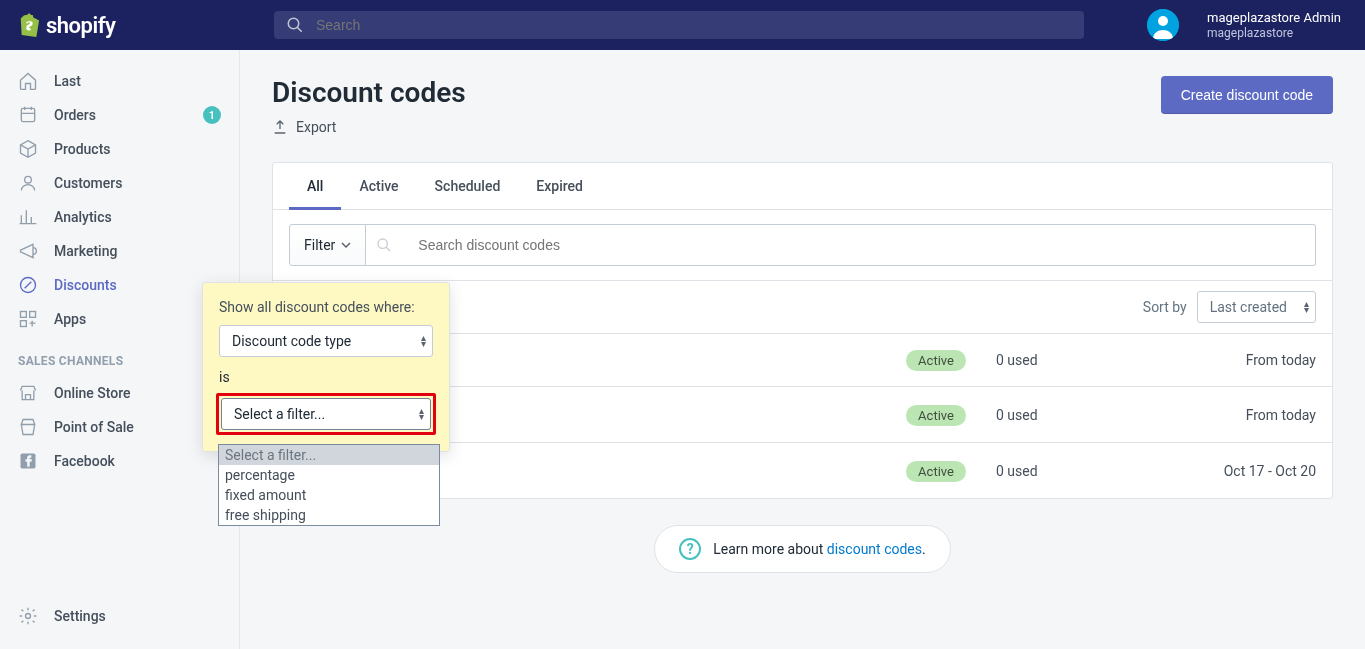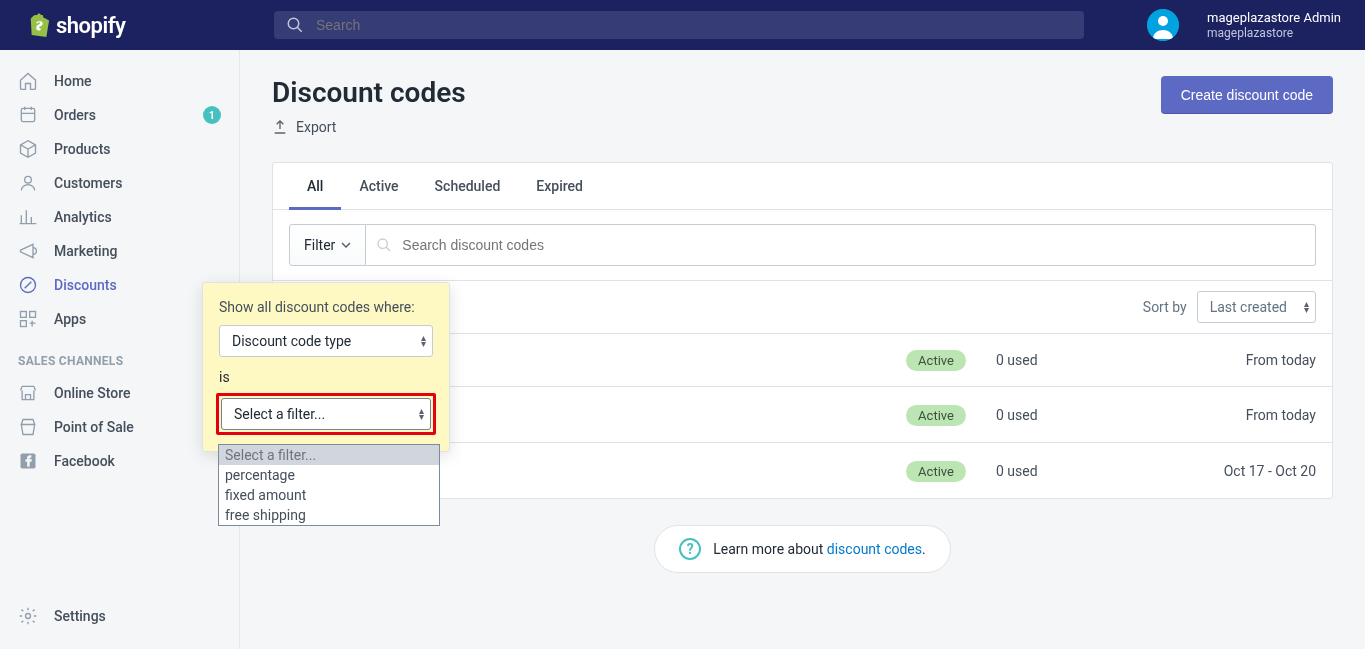--- a/index.html
+++ b/index.html
@@ -1,19 +1,19 @@
 <!DOCTYPE html>
 <html><head>
 <meta charset="utf-8">
 <style>
   :root { --nav: #1c2260; --nav-search: #353c76; --accent: #5c6ac4; --green: #bbe5b3; --link: #007ace; --text: #212b36; --muted: #637381; --border: #dfe3e8; }
   * { box-sizing: border-box; }
   body { margin:0; font-family: -apple-system, Segoe UI, Roboto, Helvetica, Arial, sans-serif; color: var(--text); background:#f4f6f8; font-size:14px; }
   .topbar { height:50px; background:var(--nav); display:flex; align-items:center; }
-  .logo { width:240px; padding-left:28px; display:flex; align-items:center; gap:6px; }
+  .logo { width:240px; padding-left:18px; display:flex; align-items:center; gap:6px; }
   .logo-bag { width:22px; height:24px; }
   .logo-text { color:#fff; font-weight:600; font-size:22px; letter-spacing:-0.5px; }
   .search-wrap { flex:1; padding:0 34px 0 34px; }
   .search { background:var(--nav-search); height:28px; border-radius:4px; display:flex; align-items:center; padding:0 12px; gap:10px; max-width:810px; }
   .search svg { width:18px; height:18px; opacity:0.7; }
   .search input { background:transparent; border:none; outline:none; color:#eee; font-size:14px; flex:1; }
   .user-area { display:flex; align-items:center; gap:28px; padding:0 24px 0 16px; }
   .avatar { width:32px; height:32px; border-radius:50%; background:#00a3e0; display:flex; align-items:center; justify-content:center; position:relative; overflow:hidden; }
   .avatar svg { width:32px; height:32px; }
   .user-text { line-height:1.2; color:#fff; }
@@ -33,21 +33,21 @@
   .page-head { display:flex; justify-content:space-between; align-items:flex-start; margin-bottom:24px; }
   .page-title h1 { margin:0; font-size:28px; font-weight:600; }
   .export { margin-top:10px; display:inline-flex; align-items:center; gap:8px; color:#454f5b; cursor:pointer; font-size:14px; }
   .btn-primary { background:var(--accent); color:#fff; border:none; padding:11px 20px; border-radius:4px; font-size:14px; font-weight:500; cursor:pointer; box-shadow: inset 0 -1px 0 rgba(0,0,0,0.15); }
   .card { background:#fff; border:1px solid var(--border); border-radius:3px; }
   .tabs { display:flex; border-bottom:1px solid var(--border); padding:0 16px; }
   .tab { padding:15px 18px; color:#454f5b; cursor:pointer; font-weight:500; }
   .tab.active { color:#212b36; border-bottom:3px solid var(--accent); margin-bottom:-1px; padding-bottom:12px; }
   .filter-row { display:flex; padding:14px 16px; }
   .filter-btn { border:1px solid #c4cdd5; background:linear-gradient(#fff,#f9fafb); border-radius:3px 0 0 3px; padding:12px 14px; display:flex; align-items:center; gap:6px; cursor:pointer; }
-  .search-codes { flex:1; border:1px solid #c4cdd5; border-left:none; border-radius:0 3px 3px 0; display:flex; align-items:center; padding:0 10px; gap:8px; }
+  .search-codes { flex:1; border:1px solid #c4cdd5; border-left:none; border-radius:0 3px 3px 0; display:flex; align-items:center; padding:0 10px; gap:24px; }
   .search-codes input { border:none; outline:none; flex:1; font-size:14px; color:#454f5b; }
   .search-codes svg { width:16px; height:16px; opacity:0.5; }
   .results-head { display:flex; justify-content:space-between; align-items:center; padding:10px 16px; border-top:1px solid var(--border); }
   .sort-wrap { display:flex; align-items:center; gap:10px; font-size:14px; color:#637381; }
   .select-box { border:1px solid #c4cdd5; border-radius:3px; background:#fff; padding:7px 28px 7px 12px; font-size:14px; position:relative; cursor:pointer; }
   .select-caret { position:absolute; right:8px; top:50%; transform:translateY(-50%); }
   .row { display:flex; align-items:center; padding:18px 16px; border-top:1px solid var(--border); }
   .row-main { flex:1; }
   .row-sub { font-size:13px; color:#637381; margin-top:4px; }
   .badge-active { background:var(--green); color:#414f3e; padding:3px 12px; border-radius:12px; font-size:13px; }
@@ -104,21 +104,21 @@
 </div>
 
 <div class="app">
   <nav class="sidebar">
     <div class="nav-item">
       <span class="ic">
           <svg viewBox="0 0 24 24">
             <path d="M3 11l9-8 9 8v10a1 1 0 01-1 1h-5v-7h-6v7H4a1 1 0 01-1-1V11z"></path>
           </svg>
         </span>
-      <span>Home</span>
+      <span>Last</span>
     </div>
     <div class="nav-item">
       <span class="ic">
           <svg viewBox="0 0 24 24">
             <rect x="4" y="4" width="16" height="16" rx="2"></rect>
             <path d="M8 2v4M16 2v4M4 10h16"></path>
           </svg>
         </span>
       <span>Orders</span>
       <span class="nav-badge">1</span>

